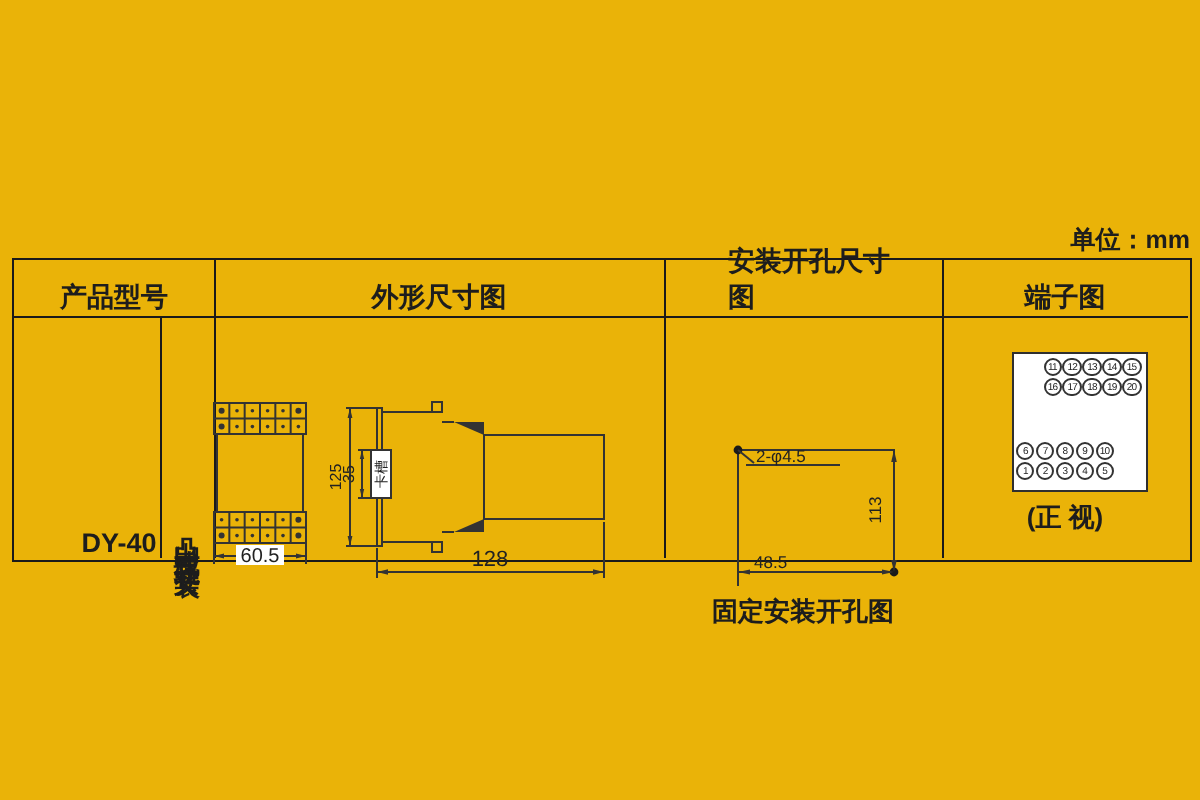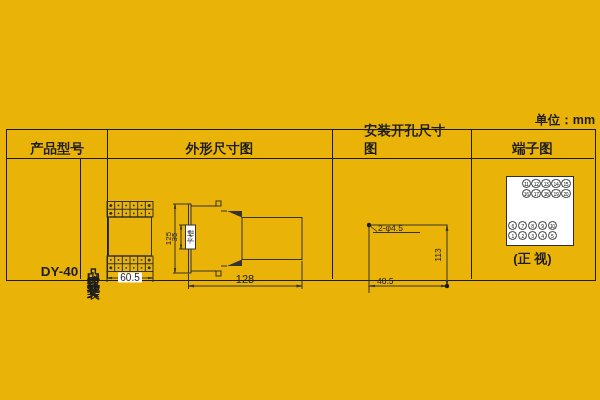--- a/index.html
+++ b/index.html
@@ -174,20 +174,21 @@
 
         <polygon points="115,20 113.6,26 116.4,26" fill="#333" stroke="none"></polygon>
         <polygon points="115,81 113.6,75 116.4,75" fill="#333" stroke="none"></polygon>
         <text font-size="8.5" text-anchor="middle" stroke="none" transform="translate(108.5,50) rotate(-90)">113</text>
 
         <line x1="37" y1="81" x2="37" y2="88"></line>
         <polygon points="37,81 43,79.7 43,82.3" fill="#333" stroke="none"></polygon>
         <polygon points="115,81 109,79.7 109,82.3" fill="#333" stroke="none"></polygon>
         <text x="45" y="79" font-size="8.5" stroke="none">48.5</text>
       </svg>
+      <div class="caption">固定安装开孔图</div>
     </div>
 
     <div class="cell" style="left:464px;top:28px;width:123px;height:121px;justify-content:flex-start;align-items:flex-start;padding-left:24px;">
       <div class="terminal-box">
         <div class="circle-group group-top">
             <div class="circle-row">
               <span class="terminal-circle">11</span>
               <span class="terminal-circle">12</span>
               <span class="terminal-circle">13</span>
               <span class="terminal-circle">14</span>

